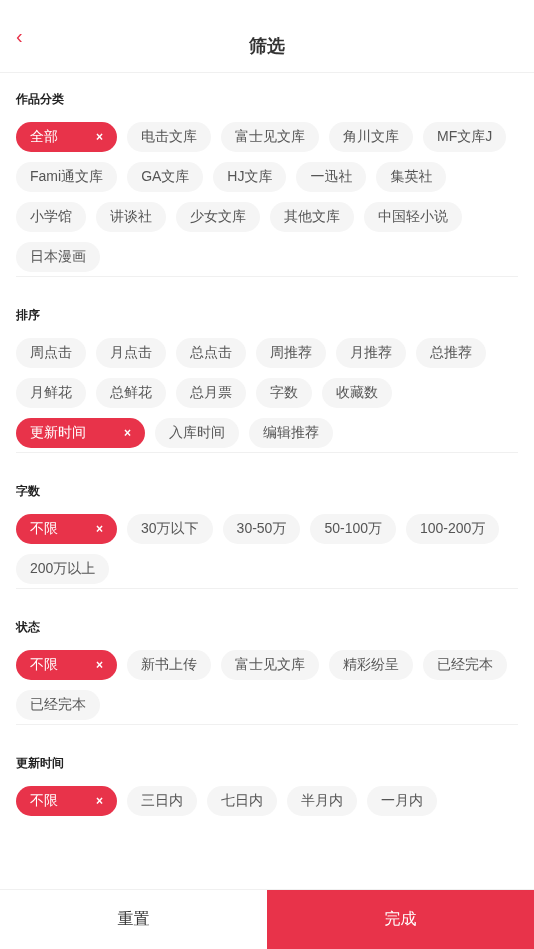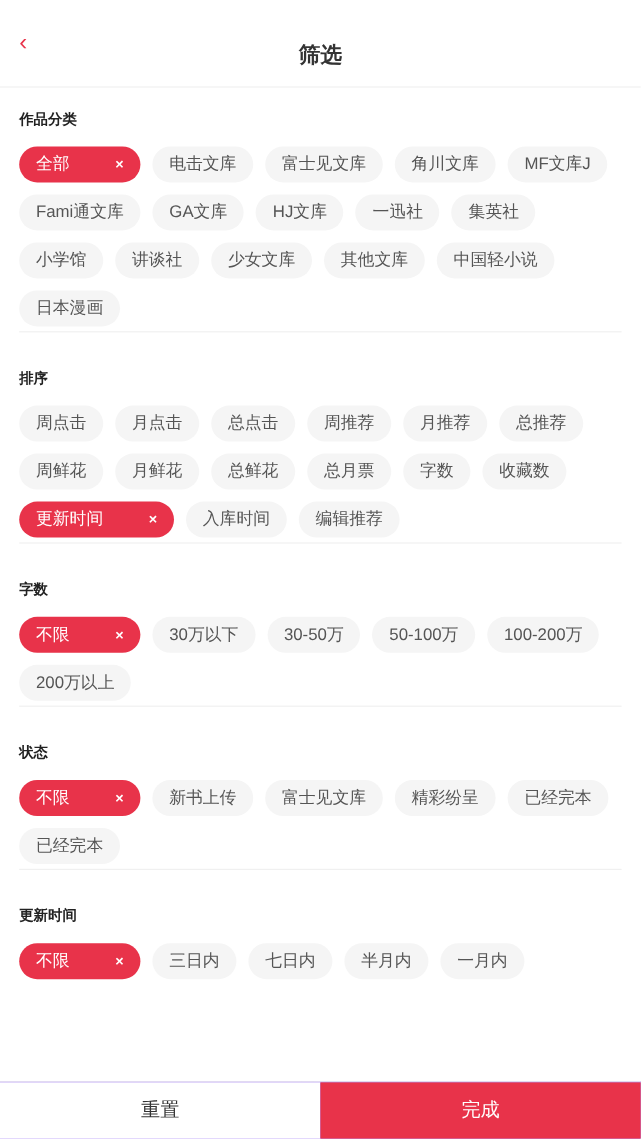--- a/index.html
+++ b/index.html
@@ -87,22 +87,22 @@
     }
 
     .divider {
       height: 1px;
       background: #f0f0f0;
       margin: 4px 0;
     }
 
     .bottom-bar {
       display: flex;
-      height: 48px;
-      background: #8b5cf6;
+      height: 60px;
+      background: #fde047;
       border-top: 1px solid #f0f0f0;
     }
 
     .reset-btn {
       flex: 1;
       display: flex;
       align-items: center;
       justify-content: center;
       font-size: 16px;
       color: #333;
@@ -217,23 +217,20 @@
         <span class="tag">
           <span>周推荐</span>
         </span>
         <span class="tag">
           <span>月推荐</span>
         </span>
         <span class="tag">
           <span>总推荐</span>
         </span>
         <span class="tag">
-          <span>周鲜花</span>
-        </span>
-        <span class="tag">
           <span>月鲜花</span>
         </span>
         <span class="tag">
           <span>总鲜花</span>
         </span>
         <span class="tag">
           <span>总月票</span>
         </span>
         <span class="tag">
           <span>字数</span>

